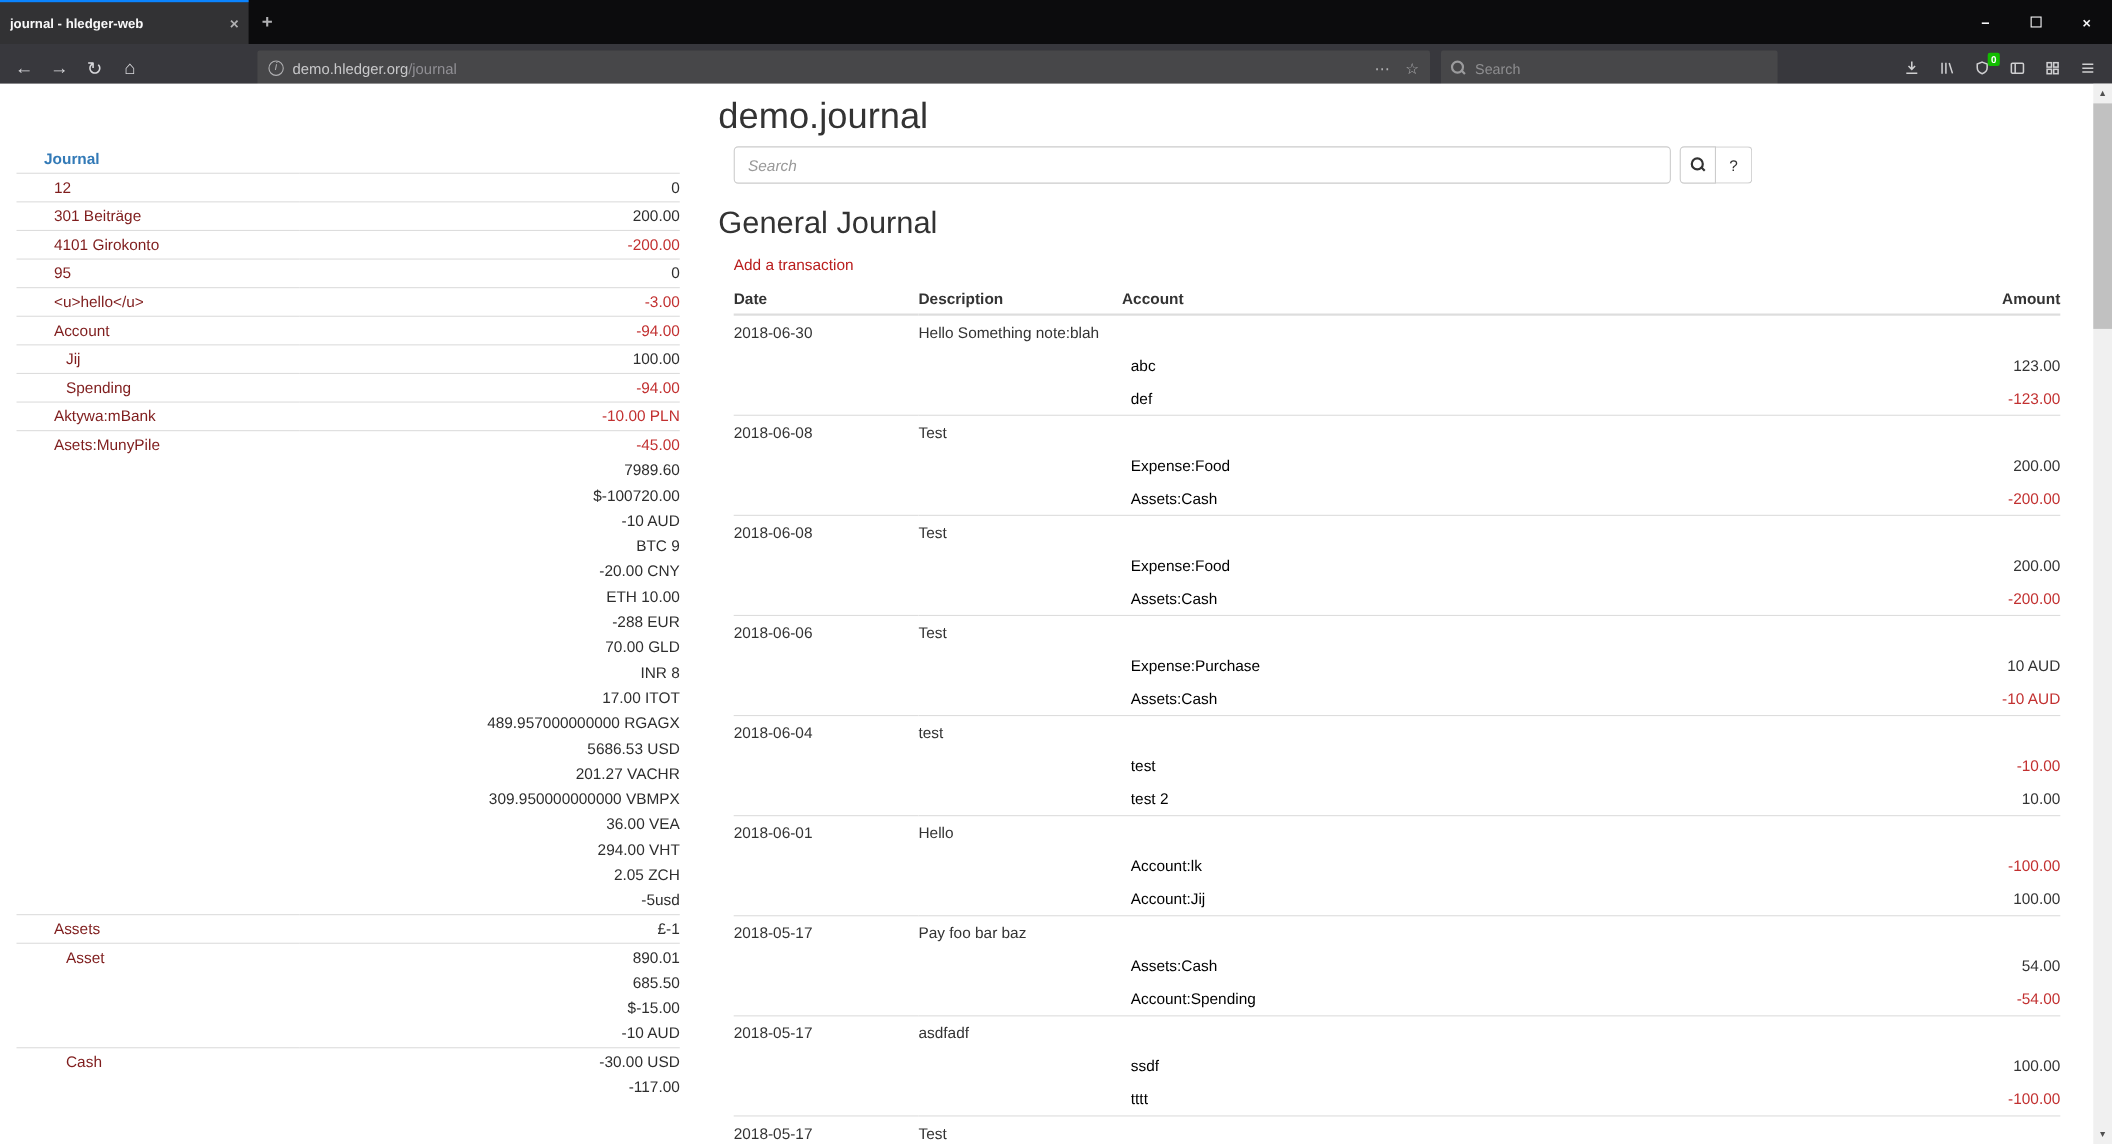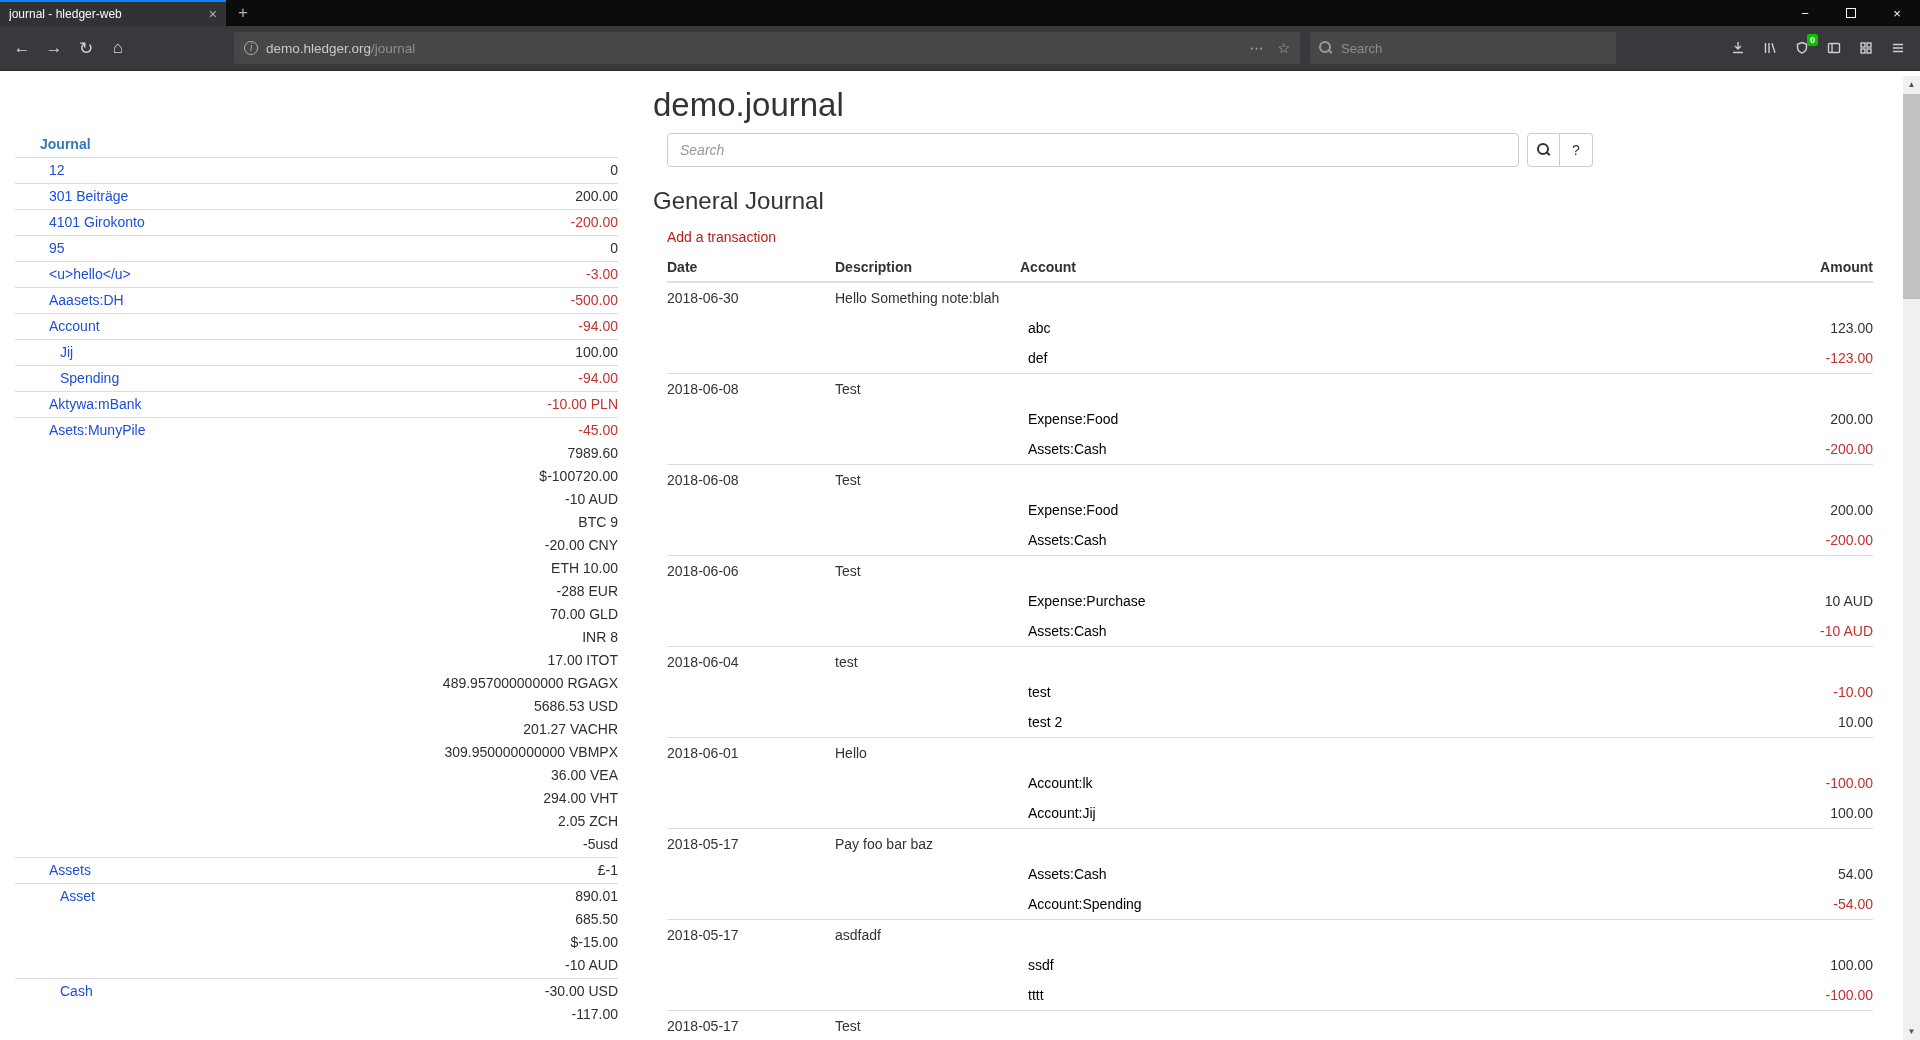--- a/index.html
+++ b/index.html
@@ -1,20 +1,20 @@
 <!DOCTYPE html>
 <html><head>
 <meta charset="utf-8">
 <style>
   * { margin:0; padding:0; box-sizing:border-box; }
   html,body { width:1920px; height:1040px; overflow:hidden; background:#fff;
               font-family:"Liberation Sans", sans-serif; }
 
   
-  .titlebar { height:26px; background:#0c0c0d; display:flex; align-items:stretch; }
+  .titlebar { height:40px; background:#0c0c0d; display:flex; align-items:stretch;font-weight:bold; }
   .tab { width:226px; background:#323234; border-top:2px solid #0a84ff;
          display:flex; align-items:center; padding:0 9px; font-size:12px; color:#f9f9fa; }
   .tab-title { flex:1; white-space:nowrap; overflow:hidden; }
   .tab-close { margin-left:6px; color:#b1b1b3; font-size:14px; line-height:1; }
   .newtab { width:34px; display:flex; align-items:center; justify-content:center;
             color:#b1b1b3; font-size:17px; }
   .win-controls { margin-left:auto; display:flex; }
   .win-btn { width:46px; display:flex; align-items:center; justify-content:center;
              color:#f9f9fa; font-size:13px; }
   .maxbox { width:10px; height:10px; border:1px solid #f9f9fa; display:inline-block; }
@@ -60,38 +60,38 @@
   .sb-btn.bottom { position:absolute; bottom:0; left:0; width:17px; }
   .sb-thumb { position:absolute; top:18px; left:0; width:17px; height:205px; background:#c1c1c1; }
 
   
   .sidebar { position:absolute; left:15px; top:56px; width:603px; }
   .sidebar table { width:100%; border-collapse:collapse; font-size:14px; }
   .sidebar td { vertical-align:top; padding:1px 0; line-height:23px; }
   .sidebar tr.acct td { border-top:1px solid #ddd; }
   .journal-cell { padding-left:25px !important; }
   .journal-link { color:#337ab7; font-weight:bold; text-decoration:none; }
-  .acct-name { padding-left:34px !important; color:#1d4ed8; cursor:pointer; }
+  .acct-name { padding-left:34px !important; color:#7f1d1d; cursor:pointer; }
   .acct-name.indent { padding-left:45px !important; }
   .amt { text-align:right; color:#2e2e2e; }
   .amt .neg { color:#c23030; }
 
   
   .main { position:absolute; left:653px; top:0; width:1228px; }
   .page-title { font-size:33px; font-weight:500; color:#333; margin:10px 0 9px; }
   .search-form { margin-left:14px; display:flex; align-items:stretch; }
   .search-input { width:852px; height:34px; border:1px solid #ccc; border-radius:4px;
                   padding:6px 12px; font-size:14px; color:#555; outline:none;
                   font-family:"Liberation Sans", sans-serif; }
   .search-input::placeholder { color:#999; font-style:italic; }
   .btn { height:34px; min-width:33px; background:#fff; border:1px solid #ccc; color:#333;
          display:flex; align-items:center; justify-content:center; font-size:14px; cursor:pointer; }
   .btn.search { margin-left:8px; border-radius:4px 0 0 4px; }
   .btn.help { border-left:none; border-radius:0 4px 4px 0; }
-  .section-heading { font-size:24px; font-weight:500; color:#333; margin:20px 0 13px; }
+  .section-heading { font-size:28px; font-weight:500; color:#333; margin:20px 0 13px; }
   .add-link { display:inline-block; margin-left:14px; color:#b91c1c; font-size:14px;
               text-decoration:none; }
 
   
   .journal-table { width:1206px; margin:9px 0 0 14px; border-collapse:collapse;
                    font-size:14px; color:#333; }
   .journal-table th { text-align:left; font-weight:bold; padding:3px 8px 5px 0;
                       border-bottom:2px solid #ddd; line-height:18px; }
   .journal-table th.amount { text-align:right; padding-right:0; }
   .journal-table td { padding:6px 8px 6px 0; line-height:18px; vertical-align:top; }
@@ -210,26 +210,20 @@
           <tr class="acct">
             <td class="acct-name">95</td>
             <td class="amt">
               <div>0</div>
             </td>
           </tr>
           <tr class="acct">
             <td class="acct-name">&lt;u&gt;hello&lt;/u&gt;</td>
             <td class="amt">
               <div class="neg">-3.00</div>
-            </td>
-          </tr>
-          <tr class="acct">
-            <td class="acct-name">Aaasets:DH</td>
-            <td class="amt">
-              <div class="neg">-500.00</div>
             </td>
           </tr>
           <tr class="acct">
             <td class="acct-name">Account</td>
             <td class="amt">
               <div class="neg">-94.00</div>
             </td>
           </tr>
           <tr class="acct">
             <td class="acct-name indent">Jij</td>

